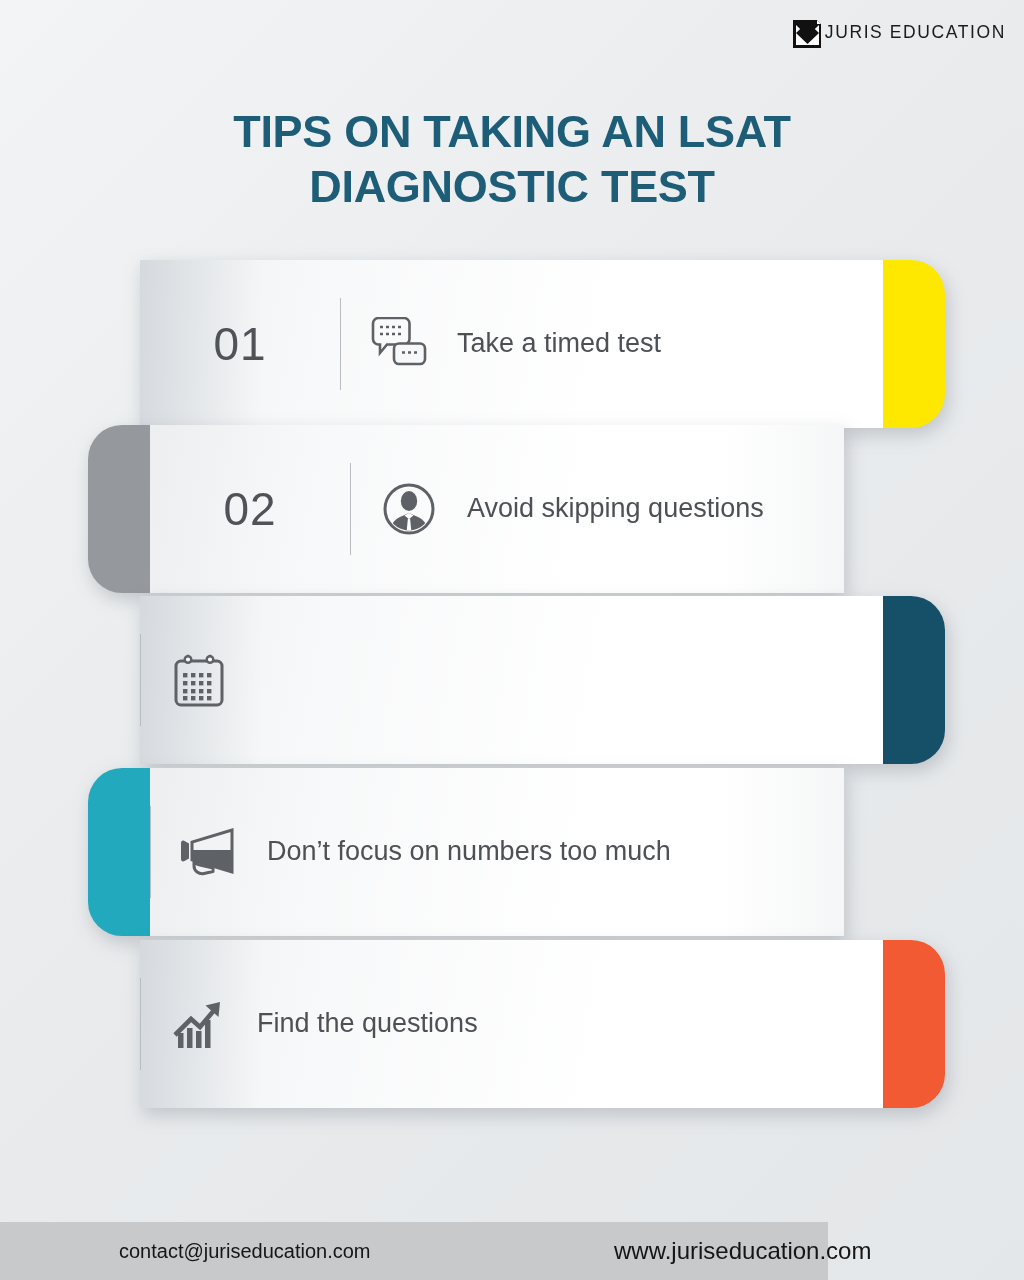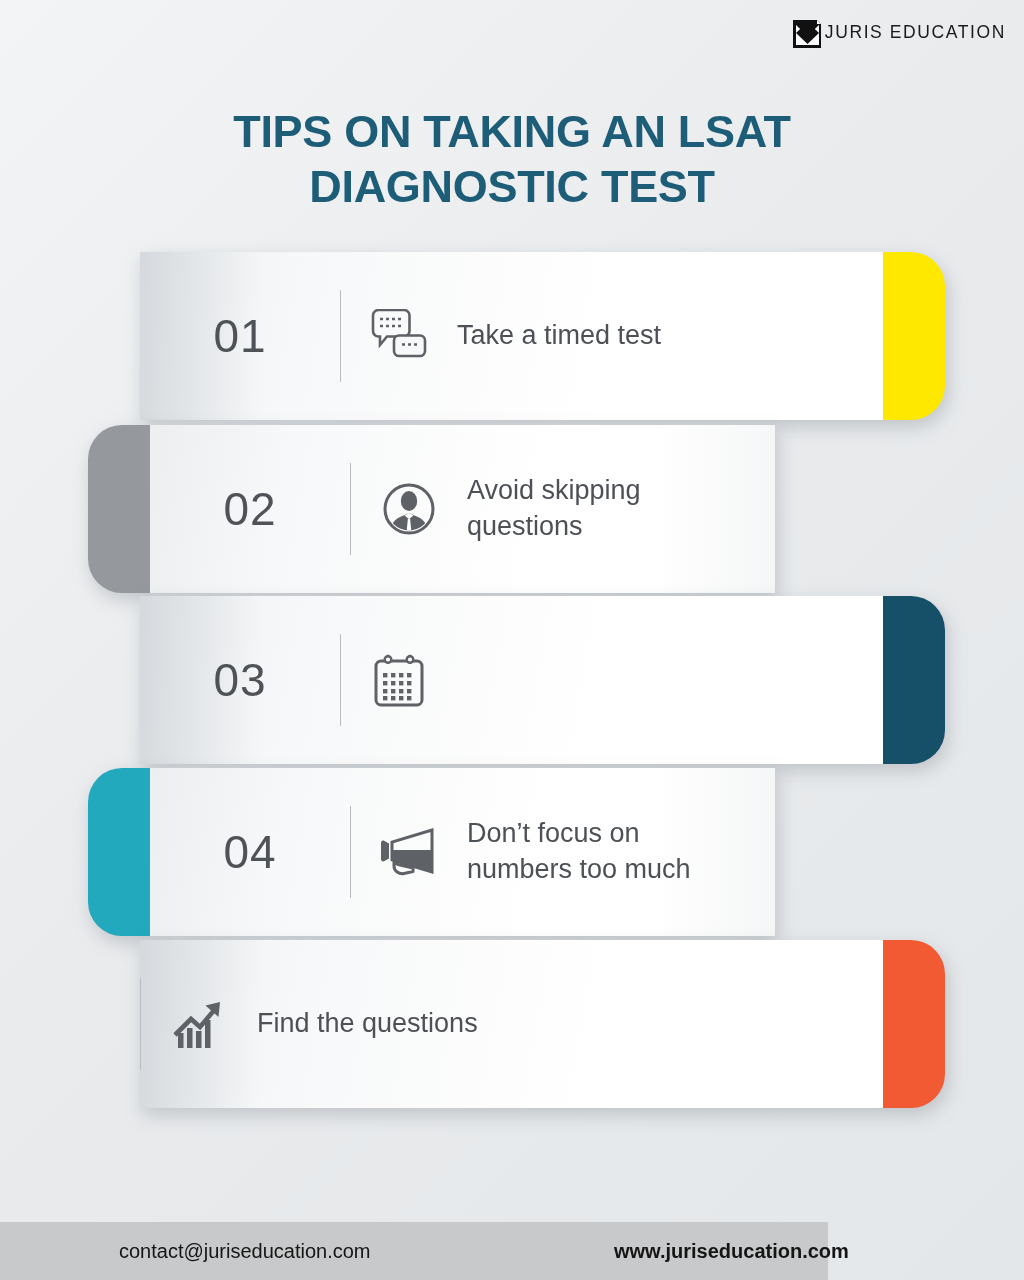--- a/index.html
+++ b/index.html
@@ -73,21 +73,21 @@
     filter: drop-shadow(3px 7px 9px rgba(80,90,100,0.26));
   }
   
   .row.cap-right {
     left: 140px;
     width: 805px;
   }
   
   .row.cap-left {
     left: 88px;
-    width: 687px;
+    width: 756px;
     border-radius: 30px;
   }
 
   .cap {
     width: 62px;
     flex: 0 0 62px;
   }
   .row.cap-right .cap {
     border-radius: 0 34px 34px 0;
     order: 2;
@@ -179,23 +179,22 @@
   }
   .footer-email {
     position: absolute;
     left: 119px;
     font-size: 20px;
     color: #151515;
   }
   .footer-site {
     position: absolute;
     left: 614px;
-    font-size: 20px;
+    font-size: 24px;
     color: #151515;
-    font-weight: bold;
   }
 </style>
 </head>
 <body>
 
 <div class="page">
 
   <div class="logo-row">
     <svg class="logo-mark" viewBox="0 0 32 32" aria-hidden="true">
       <path d="M0 4 L0 32 L28 32 L28 8 L24 4 Z" fill="#111111"></path>
@@ -203,21 +202,21 @@
       <path d="M3 9 L14.5 20 L26 9 L26 29 L3 29 Z" fill="#ffffff"></path>
       <path d="M14.5 6 L26 17 L14.5 28 L3 17 Z" fill="#111111"></path>
     </svg>
     <span class="logo-text">JURIS EDUCATION</span>
   </div>
 
   <h1 class="title">TIPS ON TAKING AN LSAT DIAGNOSTIC TEST</h1>
 
   <div class="rows">
 
-    <div class="row cap-right" style="top:0px;">
+    <div class="row cap-right" style="top:8px;">
       <div class="cap" style="background:#FFE800;"></div>
       <div class="panel">
         <div class="num">01</div>
         <div class="divider"></div>
         <div class="icon-box">
           <svg width="58" height="54" viewBox="0 0 58 54" fill="none" stroke="#5e6166" stroke-width="2.6">
             <path d="M3 6.5 A5.5 5.5 0 0 1 8.5 1 L34 1 A5.5 5.5 0 0 1 39.5 6.5 L39.5 22 A5.5 5.5 0 0 1 34 27.5 L17 27.5 L10 36 L10 27.5 L8.5 27.5 A5.5 5.5 0 0 1 3 22 Z"></path>
             <path d="M24 31.5 A5 5 0 0 1 29 26.5 L50 26.5 A5 5 0 0 1 55 31.5 L55 42 A5 5 0 0 1 50 47 L29 47 A5 5 0 0 1 24 42 Z" fill="#f7f8f9"></path>
             <g stroke-width="2.4" stroke-linecap="butt">
               <path d="M10 10 h3 M16 10 h3 M22 10 h3 M28 10 h3"></path>
@@ -251,21 +250,20 @@
             </g>
           </svg>
         </div>
         <div class="label">Avoid skipping questions</div>
       </div>
     </div>
 
     <div class="row cap-right" style="top:344px;">
       <div class="cap" style="background:#154F68;"></div>
       <div class="panel">
-        <div class="num">03</div>
         <div class="divider"></div>
         <div class="icon-box">
           <svg width="52" height="56" viewBox="0 0 52 56">
             <rect x="3" y="9" width="46" height="44" rx="5" fill="none" stroke="#5e6166" stroke-width="3"></rect>
             <path d="M15 9 L15 4 M37 9 L37 4" stroke="#5e6166" stroke-width="3" stroke-linecap="round"></path>
             <circle cx="15" cy="7.5" r="3.3" fill="#f7f8f9" stroke="#5e6166" stroke-width="2.4"></circle>
             <circle cx="37" cy="7.5" r="3.3" fill="#f7f8f9" stroke="#5e6166" stroke-width="2.4"></circle>
             <g fill="#5e6166">
               <rect x="10" y="21" width="4.4" height="4.4"></rect>
                 <rect x="18" y="21" width="4.4" height="4.4"></rect>
@@ -285,21 +283,20 @@
                 <rect x="34" y="44" width="4.4" height="4.4"></rect>
             </g>
           </svg>
         </div>
       </div>
     </div>
 
     <div class="row cap-left" style="top:516px;">
       <div class="cap" style="background:#22A9BE;"></div>
       <div class="panel">
-        <div class="num">04</div>
         <div class="divider"></div>
         <div class="icon-box">
           <svg width="58" height="48" viewBox="0 0 58 48" fill="#5e6166">
             <path d="M1 15 L1 31 C1 33 2.5 34 4.5 33 L9 30.5 L9 15.5 L4.5 13 C2.5 12 1 13 1 15 Z"></path>
             <path d="M12 14 L12 32 L52 44 L52 2 Z" fill="none" stroke="#5e6166" stroke-width="3"></path>
             <path d="M12 22 L52 22 L52 44 L12 32 Z"></path>
             <path d="M14 34 L14 38 C14 43 19 46.5 24 45.5 L33 43.5 L33 40 L20 37 C16 36 14.5 35 14 34 Z" fill="none" stroke="#5e6166" stroke-width="3" stroke-linejoin="round"></path>
           </svg>
         </div>
         <div class="label">Don’t focus on numbers too much</div>

